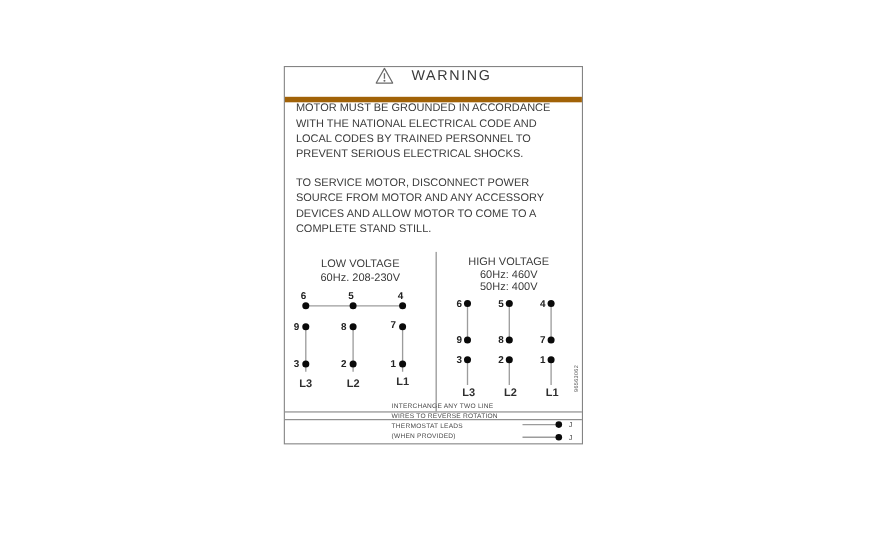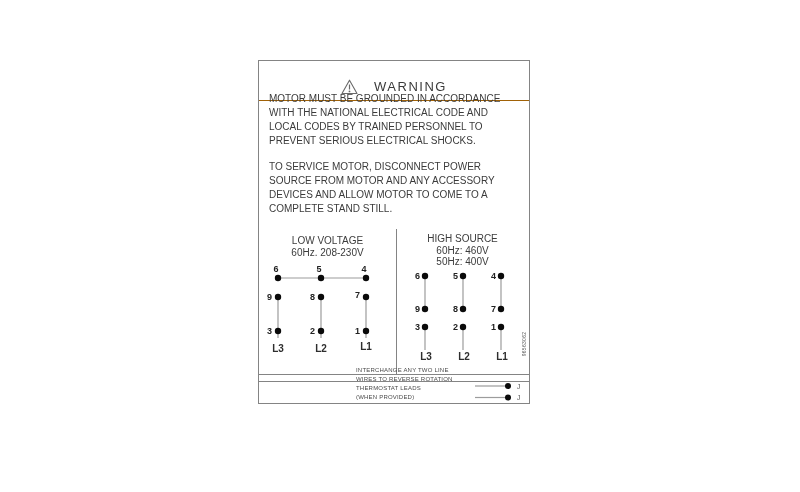--- a/index.html
+++ b/index.html
@@ -1,21 +1,21 @@
 <!DOCTYPE html>
 <html><head>
 <meta charset="utf-8">
 <style>
   html,body{margin:0;padding:0;background:#ffffff;}
   .page{position:relative;width:800px;height:492px;background:#ffffff;overflow:hidden;
         font-family:"Liberation Sans", sans-serif;color:#3d3d3d;}
   .label{position:absolute;left:258px;top:60px;width:270px;height:342px;border:1px solid #848484;background:#ffffff;}
   
-  .hdr{position:absolute;left:0;top:12px;width:100%;height:27px;border-bottom:1px solid #a16207;
-       display:flex;align-items:center;justify-content:center;gap:16px;}
+  .hdr{position:absolute;left:0;top:0;width:100%;height:27px;border-bottom:5px solid #a16207;
+       display:flex;justify-content:center;gap:16px;}
   .hdr-title{font-size:13px;letter-spacing:1.5px;color:#3a3a3a;}
   .tri{width:17px;height:16px;display:block;}
   
   .warn-p{position:absolute;left:10px;width:252px;margin:0;font-size:10px;line-height:14px;
           color:#3b3b3b;white-space:pre-line;}
   .p1{top:31px;}
   .p2{top:99px;}
   
   .volt{position:absolute;left:0;top:168px;width:270px;height:145px;border-bottom:1px solid #848484;}
   .vdiv{position:absolute;left:137px;top:0;width:1px;height:145px;background:#848484;}
@@ -64,21 +64,21 @@
     <p class="warn-p p2">TO SERVICE MOTOR, DISCONNECT POWER
 SOURCE FROM MOTOR AND ANY ACCESSORY
 DEVICES AND ALLOW MOTOR TO COME TO A
 COMPLETE STAND STILL.</p>
 
     <div class="volt">
       <div class="vdiv"></div>
 
       <p class="vt vt-low">LOW VOLTAGE
 60Hz. 208-230V</p>
-      <p class="vt vt-high">HIGH SOURCE
+      <p class="vt vt-high">HIGH VOLTAGE
 60Hz: 460V
 50Hz: 400V</p>
 
       <svg class="dsvg d-low" viewBox="0 0 137 145">
         <line class="wire" x1="19" y1="49" x2="107" y2="49"></line>
         <line class="wire" x1="19" y1="68" x2="19" y2="109"></line>
         <line class="wire" x1="62" y1="68" x2="62" y2="109"></line>
         <line class="wire" x1="107" y1="68" x2="107" y2="109"></line>
         <circle class="dot" cx="19" cy="49" r="3.2"></circle>
         <circle class="dot" cx="62" cy="49" r="3.2"></circle>

